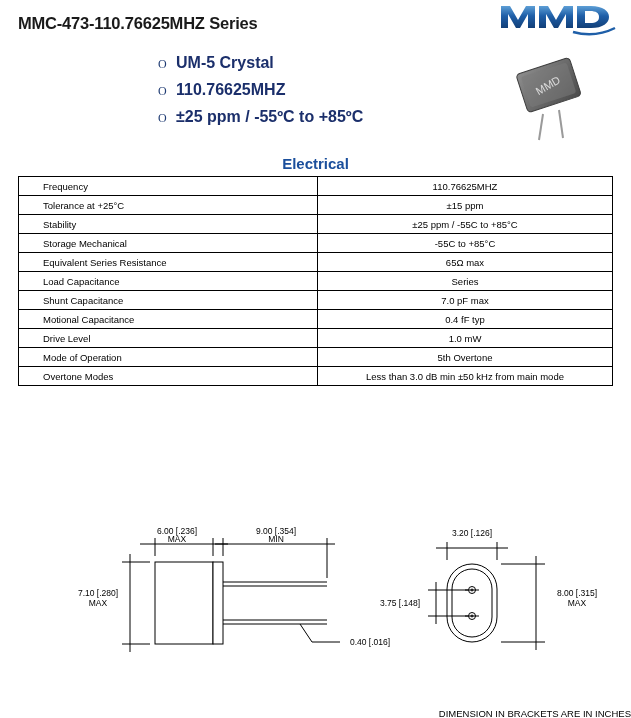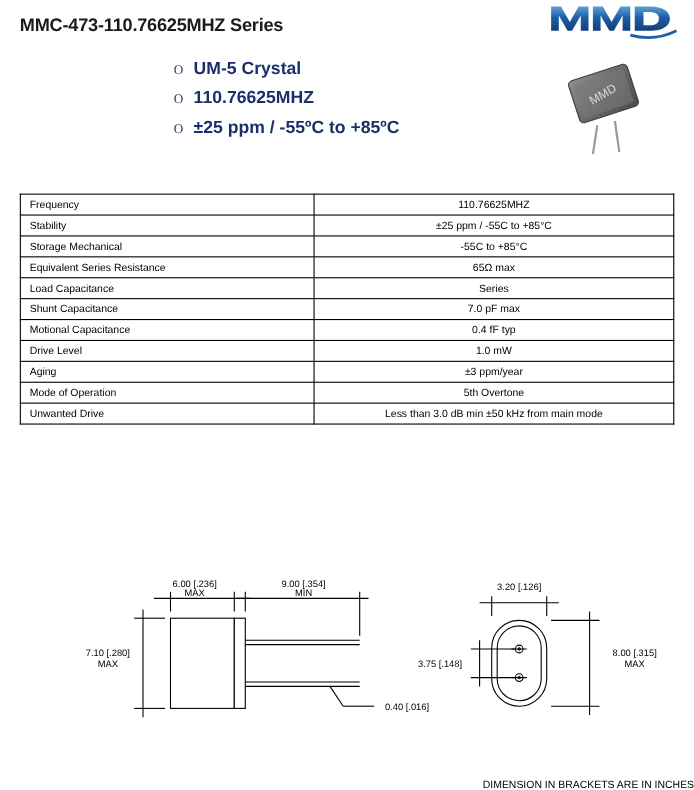--- a/index.html
+++ b/index.html
@@ -93,21 +93,21 @@
     position: absolute;
     top: 176px;
     left: 18px;
     width: 595px;
     border-collapse: collapse;
     font-size: 9.5px;
   }
   table.spec td {
     border: 1px solid #000;
     height: 18px;
-    padding: 0 8px;
+    padding: 0 24px;
   }
   table.spec td.label {
     width: 250px;
     text-align: left;
   }
   table.spec td.value {
     text-align: center;
   }
 
   
@@ -187,28 +187,33 @@
       <g transform="rotate(-18 48 40)">
         <rect x="18" y="12" width="56" height="40" rx="4" fill="url(#cg)" stroke="#3d3d3d"></rect>
         <rect x="22" y="16" width="48" height="32" rx="3" fill="#7a7a7a" opacity="0.55"></rect>
         <text x="46" y="36" font-size="11" fill="#d9d9d9" text-anchor="middle" transform="rotate(-12 46 36)">MMD</text>
       </g>
       <path d="M38,62 L34,88" stroke="#9a9a9a" stroke-width="2" fill="none"></path>
       <path d="M54,58 L58,86" stroke="#9a9a9a" stroke-width="2" fill="none"></path>
     </svg>
   </div>
 
+  <div class="section-heading" id="electrical-heading">Electrical</div>
 
   <table class="spec">
     <tbody>
       <tr>
         <td class="label">Frequency</td>
         <td class="value">110.76625MHZ</td>
       </tr>
       <tr>
+        <td class="label">Tolerance at +25°C</td>
+        <td class="value">±15 ppm</td>
+      </tr>
+      <tr>
         <td class="label">Stability</td>
         <td class="value">±25 ppm / -55C to +85°C</td>
       </tr>
       <tr>
         <td class="label">Storage Mechanical</td>
         <td class="value">-55C to +85°C</td>
       </tr>
       <tr>
         <td class="label">Equivalent Series Resistance</td>
         <td class="value">65Ω max</td>
@@ -223,29 +228,25 @@
       </tr>
       <tr>
         <td class="label">Motional Capacitance</td>
         <td class="value">0.4 fF typ</td>
       </tr>
       <tr>
         <td class="label">Drive Level</td>
         <td class="value">1.0 mW</td>
       </tr>
       <tr>
-        <td class="label">Aging</td>
-        <td class="value">±3 ppm/year</td>
-      </tr>
-      <tr>
         <td class="label">Mode of Operation</td>
         <td class="value">5th Overtone</td>
       </tr>
       <tr>
-        <td class="label">Unwanted Drive</td>
+        <td class="label">Overtone Modes</td>
         <td class="value">Less than 3.0 dB min ±50 kHz from main mode</td>
       </tr>
     </tbody>
   </table>
 
 
   <div class="mech-area">
     <svg width="631" height="150" viewBox="0 0 631 150">
       <g stroke="#000" fill="none" stroke-width="1">
 

